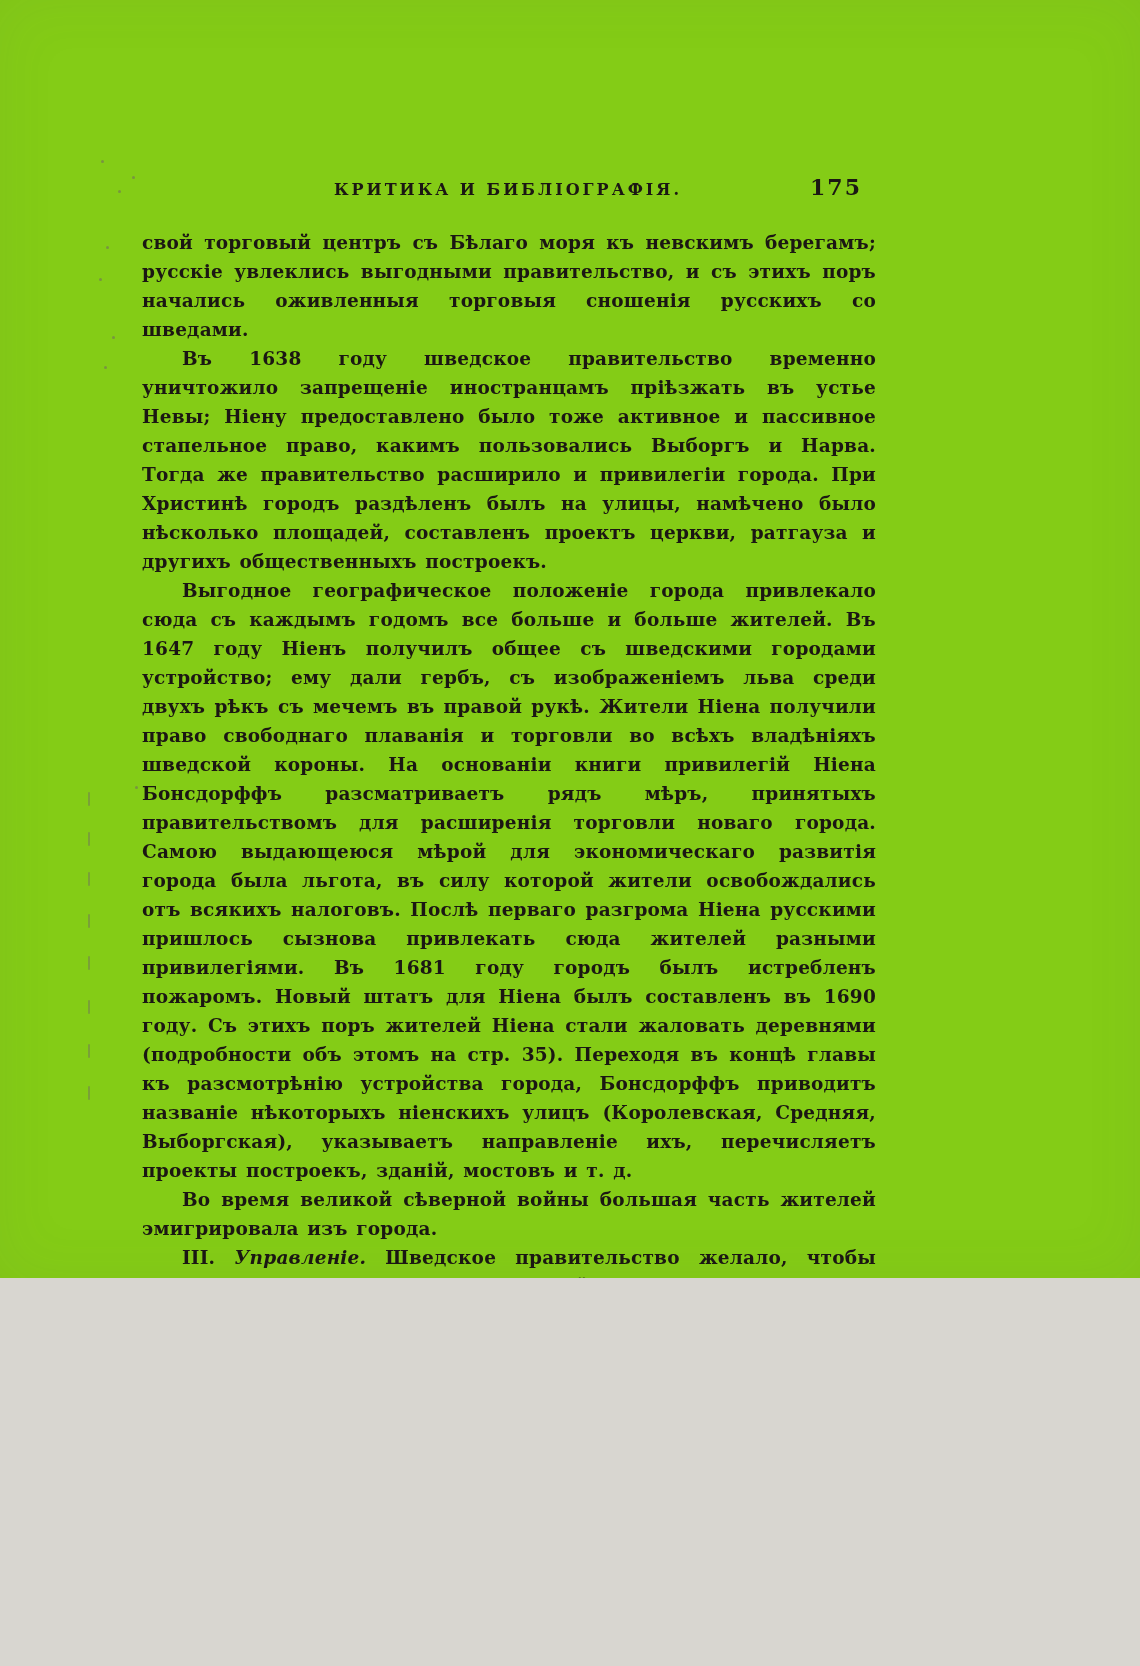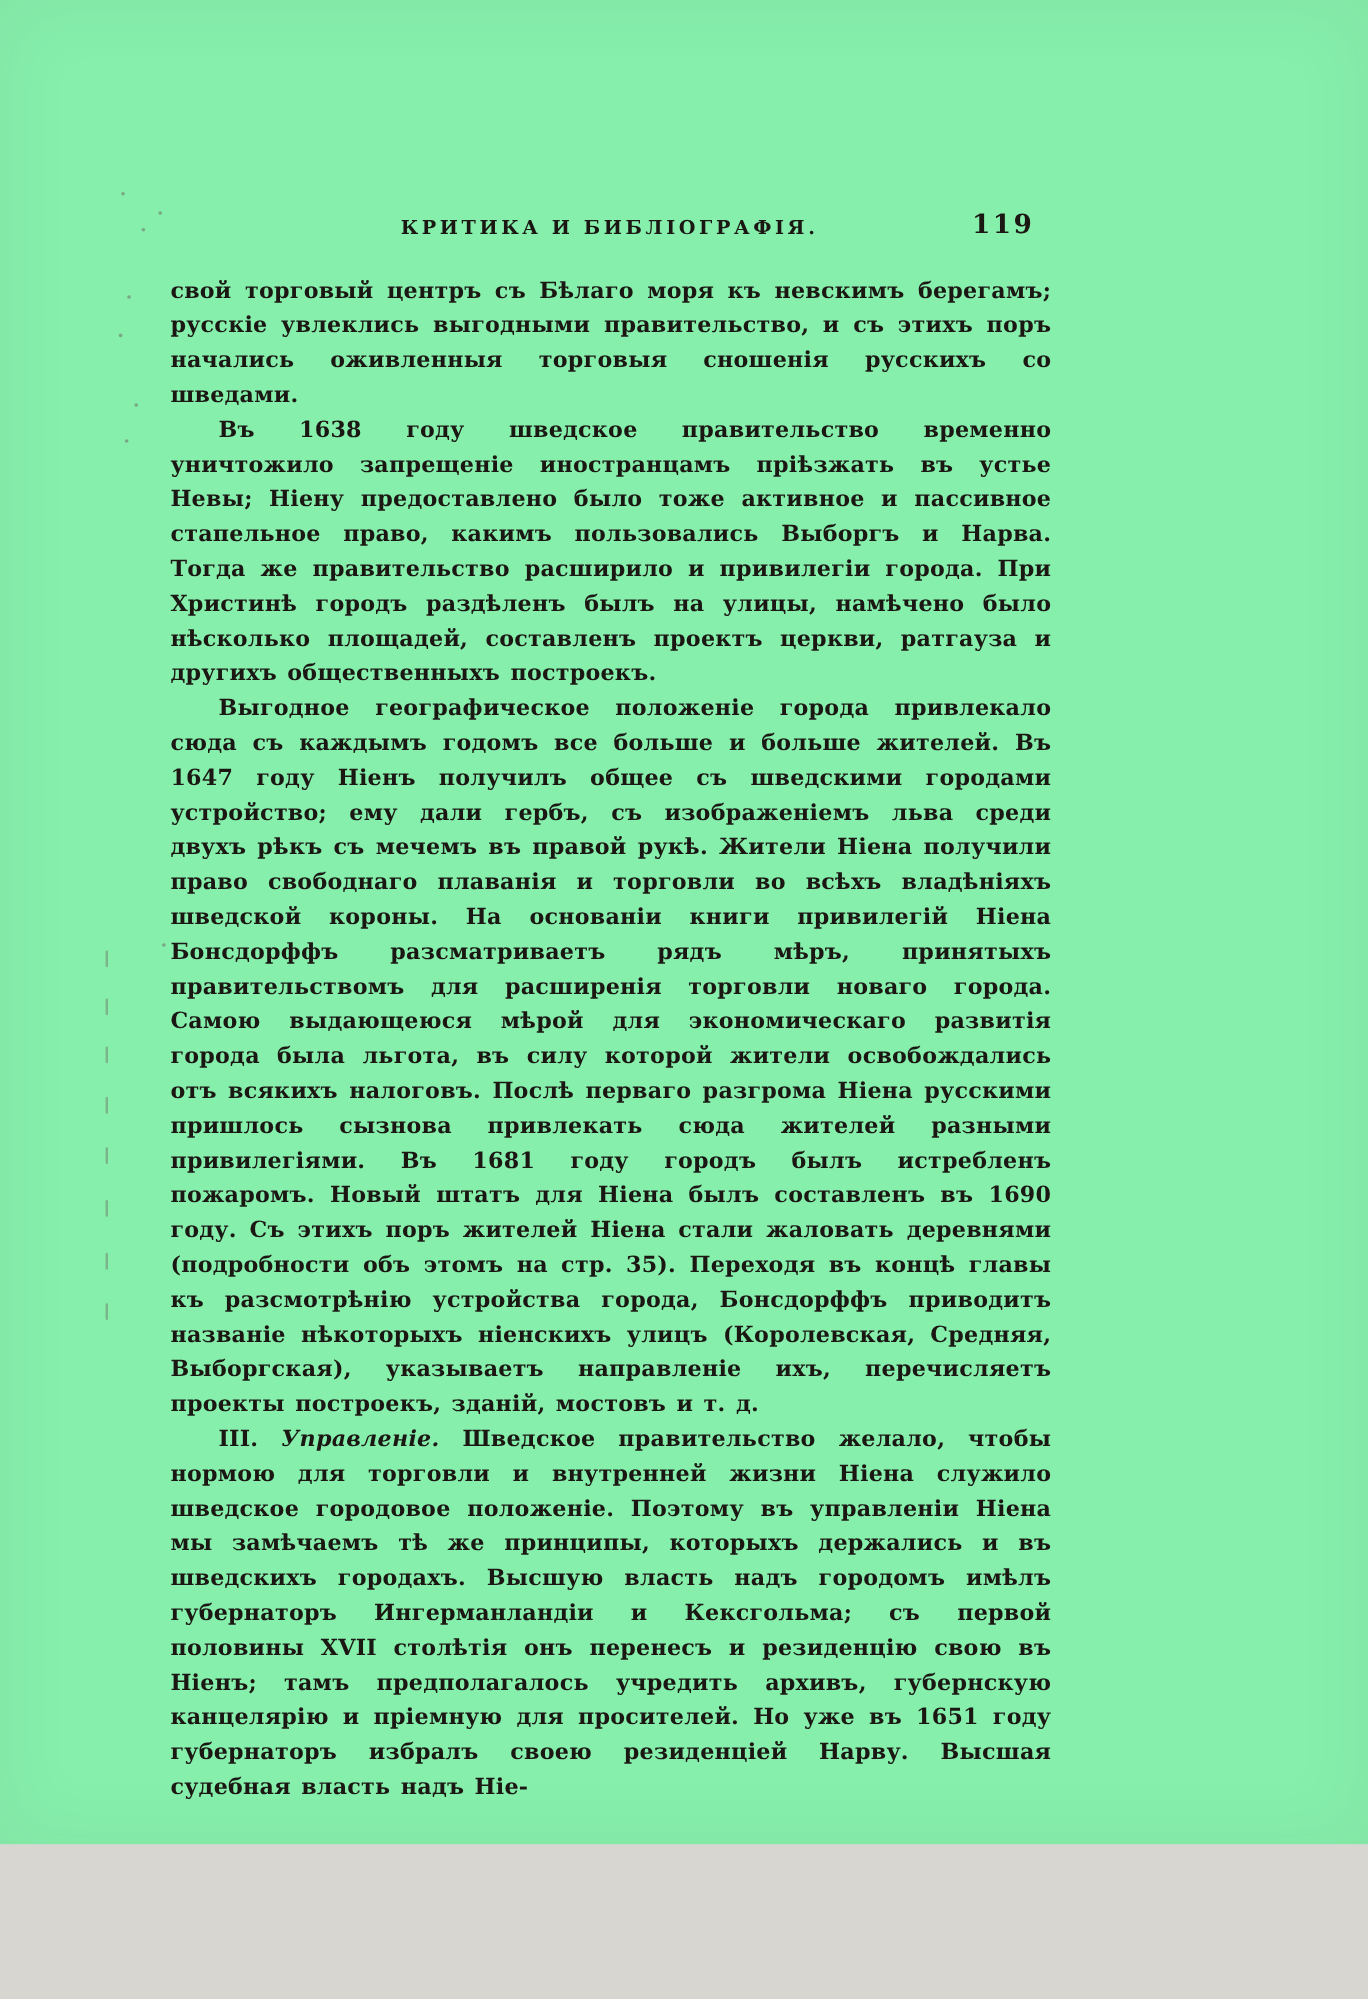--- a/index.html
+++ b/index.html
@@ -3,23 +3,23 @@
 <meta charset="utf-8">
 <style>
   html, body {
     margin: 0;
     padding: 0;
     background: #d8d6d0;
   }
   .page {
     position: relative;
     width: 1140px;
-    height: 1537px;
+    height: 1278px;
     margin: 0 auto;
-    background: #86efac;
+    background: #84cc16;
     overflow: hidden;
     box-shadow: inset 0 0 60px rgba(90,85,75,0.08);
     font-family: "DejaVu Serif", "Liberation Serif", serif;
     color: #1b1713;
   }
   .page-header {
     position: absolute;
     top: 176px;
     left: 140px;
     width: 736px;
@@ -83,27 +83,28 @@
     opacity: 0.45;
   }
 </style>
 </head>
 <body>
 
 <div class="page">
 
   <header class="page-header">
     <span class="running-title">КРИТИКА И БИБЛІОГРАФІЯ.</span>
-    <span class="page-number">119</span>
+    <span class="page-number">175</span>
   </header>
 
   <main class="text-block">
     <p class="para no-indent">свой торговый центръ съ Бѣлаго моря къ невскимъ берегамъ; русскіе увлеклись выгодными правительство, и съ этихъ поръ начались оживленныя торговыя сношенія русскихъ со шведами.</p>
     <p class="para">Въ 1638 году шведское правительство временно уничтожило запрещеніе иностранцамъ пріѣзжать въ устье Невы; Ніену предоставлено было тоже активное и пассивное стапельное право, какимъ пользовались Выборгъ и Нарва. Тогда же правительство расширило и привилегіи города. При Христинѣ городъ раздѣленъ былъ на улицы, намѣчено было нѣсколько площадей, составленъ проектъ церкви, ратгауза и другихъ общественныхъ построекъ.</p>
     <p class="para">Выгодное географическое положеніе города привлекало сюда съ каждымъ годомъ все больше и больше жителей. Въ 1647 году Ніенъ получилъ общее съ шведскими городами устройство; ему дали гербъ, съ изображеніемъ льва среди двухъ рѣкъ съ мечемъ въ правой рукѣ. Жители Ніена получили право свободнаго плаванія и торговли во всѣхъ владѣніяхъ шведской короны. На основаніи книги привилегій Ніена Бонсдорффъ разсматриваетъ рядъ мѣръ, принятыхъ правительствомъ для расширенія торговли новаго города. Самою выдающеюся мѣрой для экономическаго развитія города была льгота, въ силу которой жители освобождались отъ всякихъ налоговъ. Послѣ перваго разгрома Ніена русскими пришлось сызнова привлекать сюда жителей разными привилегіями. Въ 1681 году городъ былъ истребленъ пожаромъ. Новый штатъ для Ніена былъ составленъ въ 1690 году. Съ этихъ поръ жителей Ніена стали жаловать деревнями (подробности объ этомъ на стр. 35). Переходя въ концѣ главы къ разсмотрѣнію устройства города, Бонсдорффъ приводитъ названіе нѣкоторыхъ ніенскихъ улицъ (Королевская, Средняя, Выборгская), указываетъ направленіе ихъ, перечисляетъ проекты построекъ, зданій, мостовъ и т. д.</p>
+    <p class="para">Во время великой сѣверной войны большая часть жителей эмигрировала изъ города.</p>
     <p class="para"><span>III. </span><span class="italic">Управленіе.</span><span> Шведское правительство желало, чтобы нормою для торговли и внутренней жизни Ніена служило шведское городовое положеніе. Поэтому въ управленіи Ніена мы замѣчаемъ тѣ же принципы, которыхъ держались и въ шведскихъ городахъ. Высшую власть надъ городомъ имѣлъ губернаторъ Ингерманландіи и Кексгольма; съ первой половины XVII столѣтія онъ перенесъ и резиденцію свою въ Ніенъ; тамъ предполагалось учредить архивъ, губернскую канцелярію и пріемную для просителей. Но уже въ 1651 году губернаторъ избралъ своею резиденціей Нарву. Высшая судебная власть надъ Ніе-</span></p>
   </main>
 
   <span class="artifact dot" style="left:101px; top:160px;"></span>
   <span class="artifact dot" style="left:132px; top:176px;"></span>
   <span class="artifact dot" style="left:118px; top:190px;"></span>
   <span class="artifact dot" style="left:106px; top:246px;"></span>
   <span class="artifact dot" style="left:99px;  top:278px;"></span>
   <span class="artifact dot" style="left:112px; top:336px;"></span>
   <span class="artifact dot" style="left:104px; top:366px;"></span>

